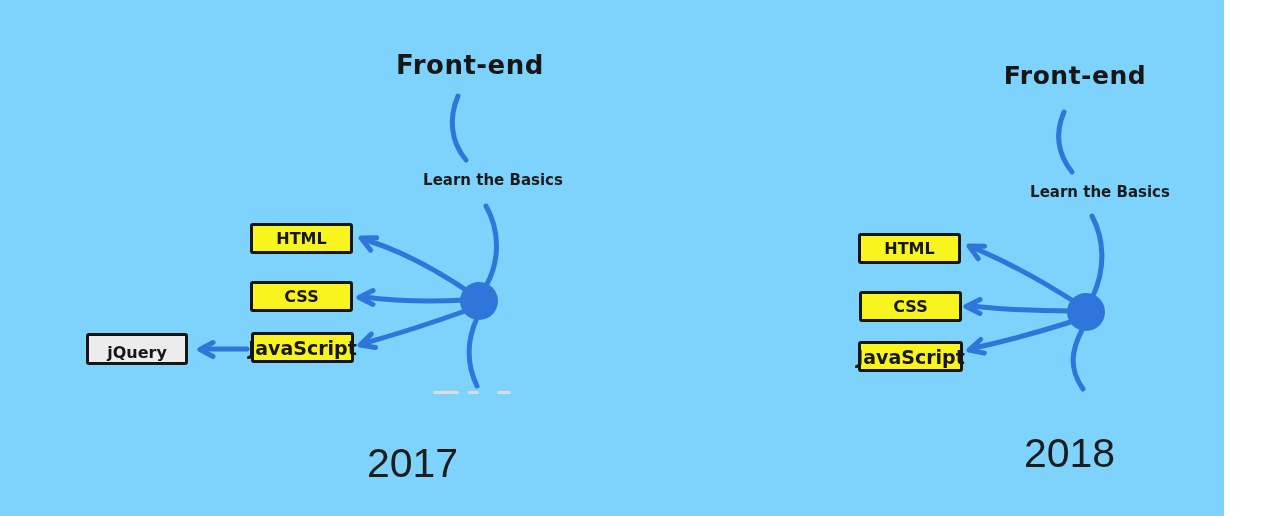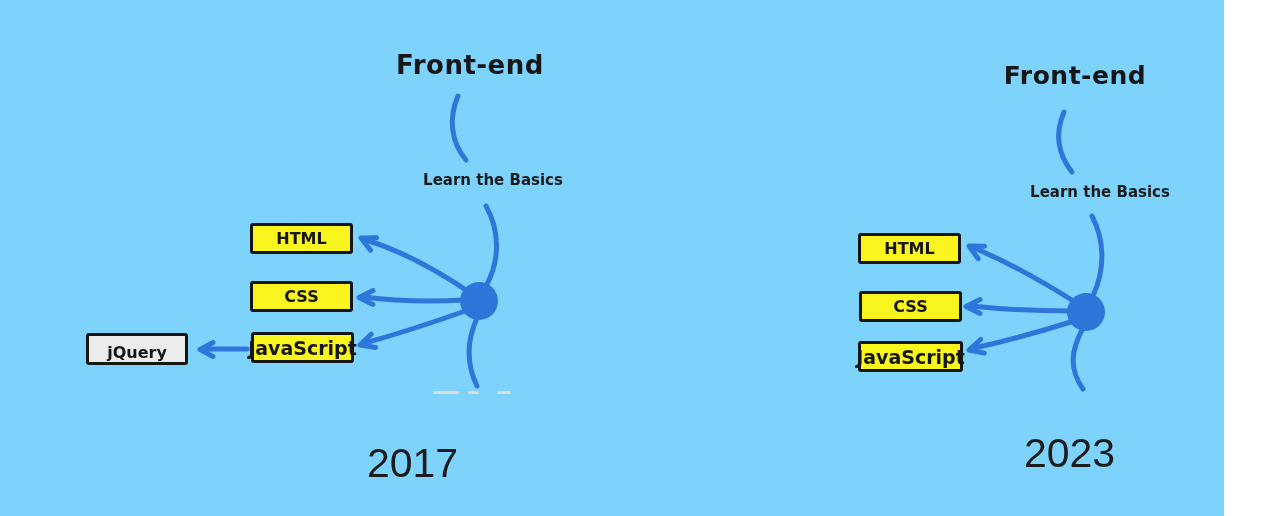--- a/index.html
+++ b/index.html
@@ -147,15 +147,15 @@
   </div>
 
   <div class="topic-box" style="left:859px; top:291px; width:103px; height:31px; font-size:16px;">
     <span>CSS</span>
   </div>
 
   <div class="topic-box" style="left:858px; top:341px; width:105px; height:31px;">
     <span>JavaScript</span>
   </div>
 
-  <div class="year-label" style="left:1012px; top:430px; width:115px;">2023</div>
+  <div class="year-label" style="left:1012px; top:430px; width:115px;">2018</div>
 
 </div>
 
 </body></html>

